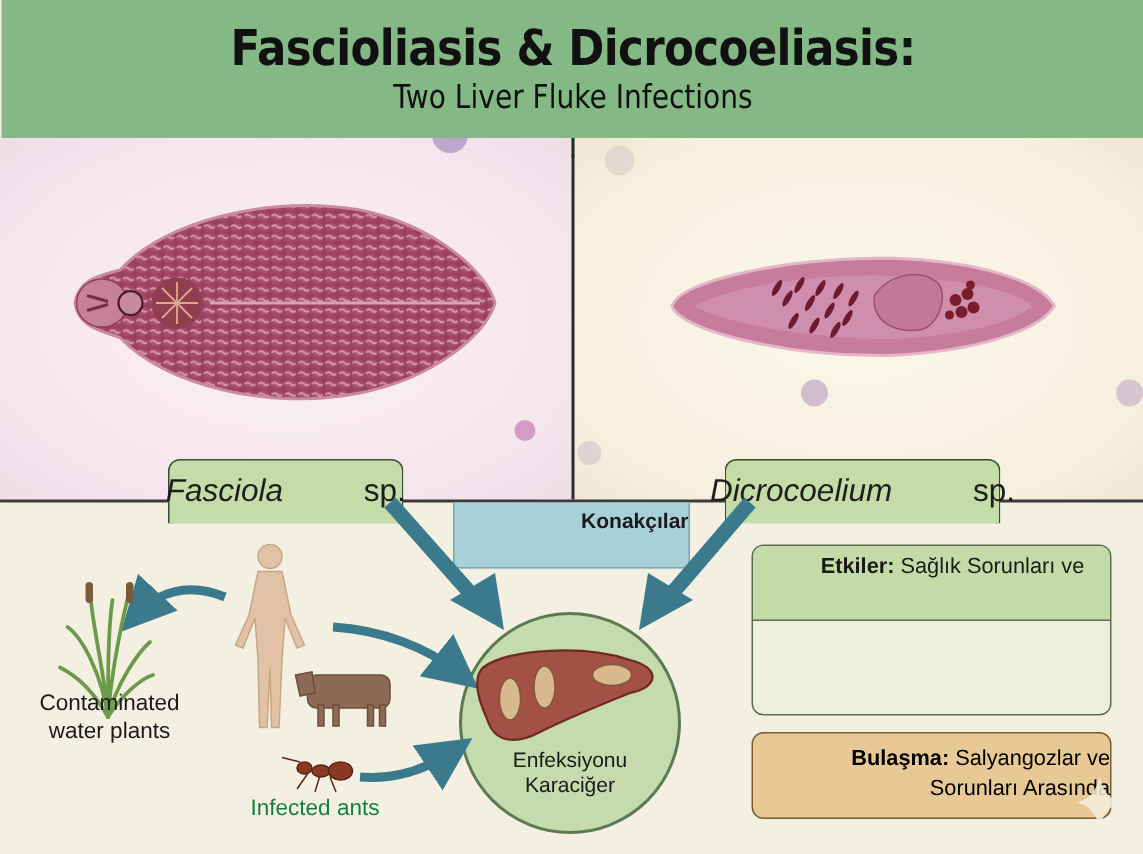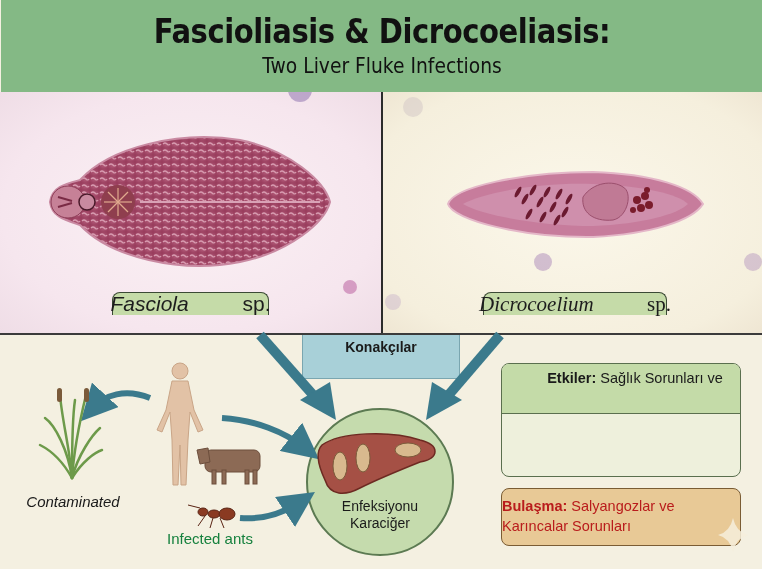--- a/index.html
+++ b/index.html
@@ -6,33 +6,33 @@
   html, body { width: 762px; height: 569px; overflow: hidden; }
   body { background: #f4f0e1; font-family: "Liberation Sans", sans-serif; position: relative; }
   .header { position: absolute; left: 1px; top: 0; width: 762px; height: 105px; background: #84b985; border-bottom: 2px solid #3b3b3b; text-align: center; }
   .header .title { font-family: "DejaVu Sans", sans-serif; font-weight: bold; font-size: 33px; color: #111; margin-top: 12px; letter-spacing: -0.5px; transform: scaleX(0.88); }
   .header .subtitle { font-family: "DejaVu Sans", sans-serif; font-size: 22px; color: #111; margin-top: 2px; transform: scaleX(0.85); }
   .photo { position: absolute; top: 92px; height: 241px; overflow: hidden; }
   .photo.left { left: 0; width: 381px; background: radial-gradient(ellipse at 50% 50%, #fbf1f4 0%, #f6e6ee 70%, #efdde6 100%); }
   .photo.right { left: 383px; width: 379px; background: radial-gradient(ellipse at 50% 50%, #fbf7ea 0%, #f5efdd 80%, #efe6d3 100%); }
   .divider-v { position: absolute; left: 381px; top: 92px; width: 2px; height: 241px; background: #2b2b2b; }
   .photo-bottom { position: absolute; left: 0; top: 333px; width: 762px; height: 2px; background: #3b3b3b; }
-  .species-tag { position: absolute; top: 292px; height: 23px; background: #c5dba8; border: 1.5px solid #3b4a35; border-bottom: none; border-radius: 8px 8px 0 0; font-size: 21px; color: #1d1d1d; display: flex; align-items: center; justify-content: center; gap: 48px; }
+  .species-tag { position: absolute; top: 306px; height: 43px; background: #c5dba8; border: 1.5px solid #3b4a35; border-bottom: none; border-radius: 8px 8px 0 0; font-size: 21px; color: #1d1d1d; display: flex; align-items: center; justify-content: center; gap: 48px; }
   .species-tag i { font-style: italic; }
   .hosts-box { position: absolute; left: 302px; top: 335px; width: 158px; height: 44px; background: #a8d0d8; border: 1px solid #7aa6b0; border-top: none; text-align: center; }
-  .hosts-box .h1 { font-size: 14px; color: #1a1a1a; margin-top: 4px; font-weight: bold; }
+  .hosts-box .h1 { font-size: 14px; color: #1a1a1a; margin-top: 4px; font-weight: bold; text-align: right; }
   .hosts-box .h2 { font-size: 12px; color: #2a2a2a; margin-top: 1px; }
   .liver-circle { position: absolute; left: 306px; top: 408px; width: 148px; height: 148px; border-radius: 50%; background: #c5dbad; border: 2px solid #5c7a52; }
   .liver-label { position: absolute; left: 306px; top: 498px; width: 148px; text-align: center; font-size: 14px; color: #1a1a1a; line-height: 17px; }
-  .plant-label { position: absolute; left: 8px; top: 492px; width: 130px; text-align: center; font-size: 15px; color: #1a1a1a; line-height: 19px; font-style: italic; }
+  .plant-label { position: absolute; left: 8px; top: 459px; width: 130px; text-align: center; font-size: 15px; color: #1a1a1a; line-height: 19px; }
   .ant-label { position: absolute; left: 150px; top: 530px; width: 120px; text-align: center; font-size: 15px; color: #15803d; }
   .effects-box { position: absolute; left: 501px; top: 363px; width: 240px; height: 114px; border: 1.5px solid #5a6f4e; border-radius: 8px; background: #eef0dc; overflow: hidden; }
   .effects-head { height: 50px; background: #c4dba8; border-bottom: 1.5px solid #5a6f4e; text-align: center; font-size: 14.5px; color: #1a1a1a; line-height: 20px; padding-top: 4px; padding-left: 28px; }
   .effects-head b { font-weight: bold; }
-  .trans-box { position: absolute; left: 501px; top: 488px; width: 240px; height: 58px; border: 1.5px solid #7a5c34; border-radius: 8px; background: #e8c996; text-align: left; font-size: 14.5px; color: #b91c1c; line-height: 20px; padding-top: 7px; }
+  .trans-box { position: absolute; left: 501px; top: 488px; width: 240px; height: 58px; border: 1.5px solid #7a5c34; border-radius: 8px; background: #e8c996; text-align: right; font-size: 14.5px; color: #000000; line-height: 20px; padding-top: 7px; }
   .trans-box b { font-weight: bold; }
   svg.overlay { position: absolute; left: 0; top: 0; }
 </style>
 </head>
 <body>
 
 <div class="header">
   <div class="title">Fascioliasis &amp; Dicrocoeliasis:</div>
   <div class="subtitle">Two Liver Fluke Infections</div>
 </div>
@@ -100,21 +100,21 @@
   </svg>
 </div>
 
 <div class="divider-v"></div>
 <div class="photo-bottom"></div>
 
 <div class="species-tag" style="left:112px; width:157px;">
   <i>Fasciola</i>
     <span style="white-space:pre"> sp.</span>
 </div>
-<div class="species-tag" style="left:483px; width:184px;font-family:Liberation Serif, serif;">
+<div class="species-tag" style="left:483px; width:184px;">
   <i>Dicrocoelium</i>
     <span style="white-space:pre"> sp.</span>
 </div>
 
 <div class="hosts-box">
   <div class="h1">Konakçılar</div>
 </div>
 
 <div class="liver-circle"></div>
 
@@ -194,33 +194,34 @@
         <ellipse cx="664" cy="447" rx="9" ry="3"></ellipse>
       <ellipse cx="664" cy="443" rx="9" ry="3"></ellipse>
         <ellipse cx="664" cy="439" rx="9" ry="3"></ellipse>
         <ellipse cx="664" cy="435" rx="9" ry="3"></ellipse>
     </g>
   </g>
 </svg>
 
 <div class="plant-label">
   <div>Contaminated</div>
+  <div>water plants</div>
 </div>
 <div class="ant-label">Infected ants</div>
 <div class="liver-label">
   <div>Enfeksiyonu</div>
   <div>Karaciğer</div>
 </div>
 
 <div class="effects-box">
   <div class="effects-head">
     <div><b>Etkiler:</b><span style="white-space:pre"> Sağlık Sorunları ve</span></div>
   </div>
 </div>
 
 <div class="trans-box">
   <div><b>Bulaşma:</b><span style="white-space:pre"> Salyangozlar ve</span></div>
-  <div>Karıncalar Sorunları</div>
+  <div>Sorunları Arasında</div>
 </div>
 
 <svg class="overlay" width="762" height="569" style="pointer-events:none">
   <path d="M733 518 Q736 532 748 535 Q736 538 733 552 Q730 538 718 535 Q730 532 733 518 Z" fill="#f6eedc" opacity="0.85"></path>
 </svg>
 
 </body></html>

